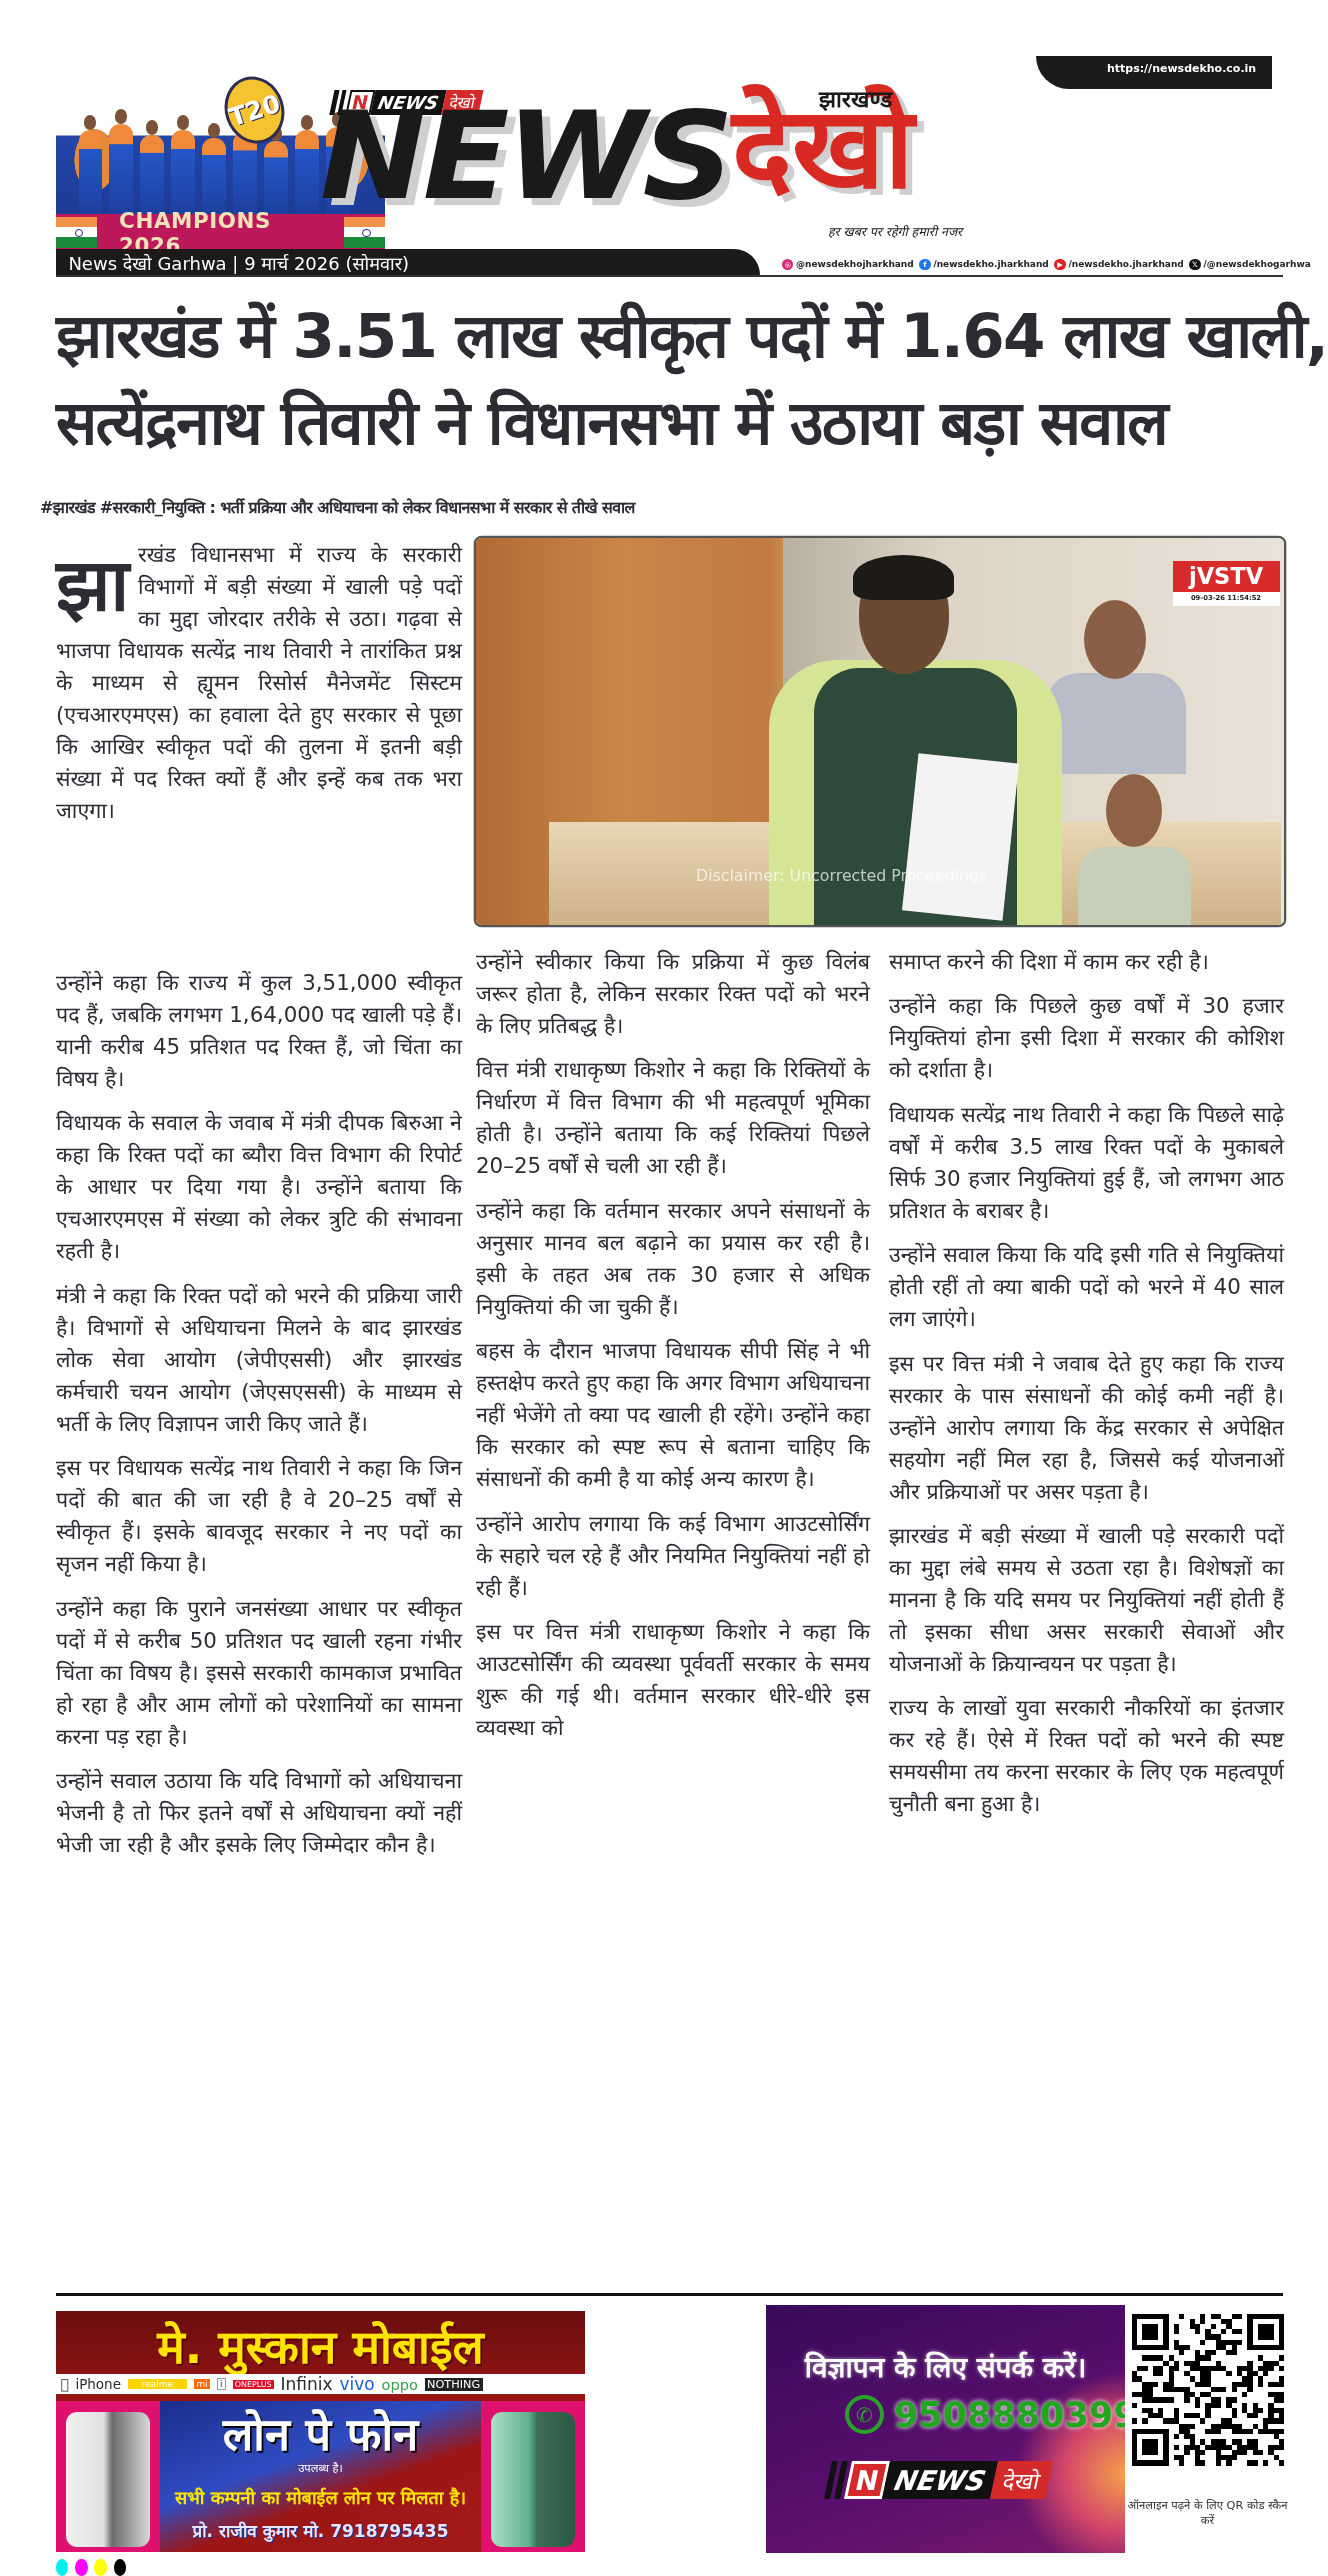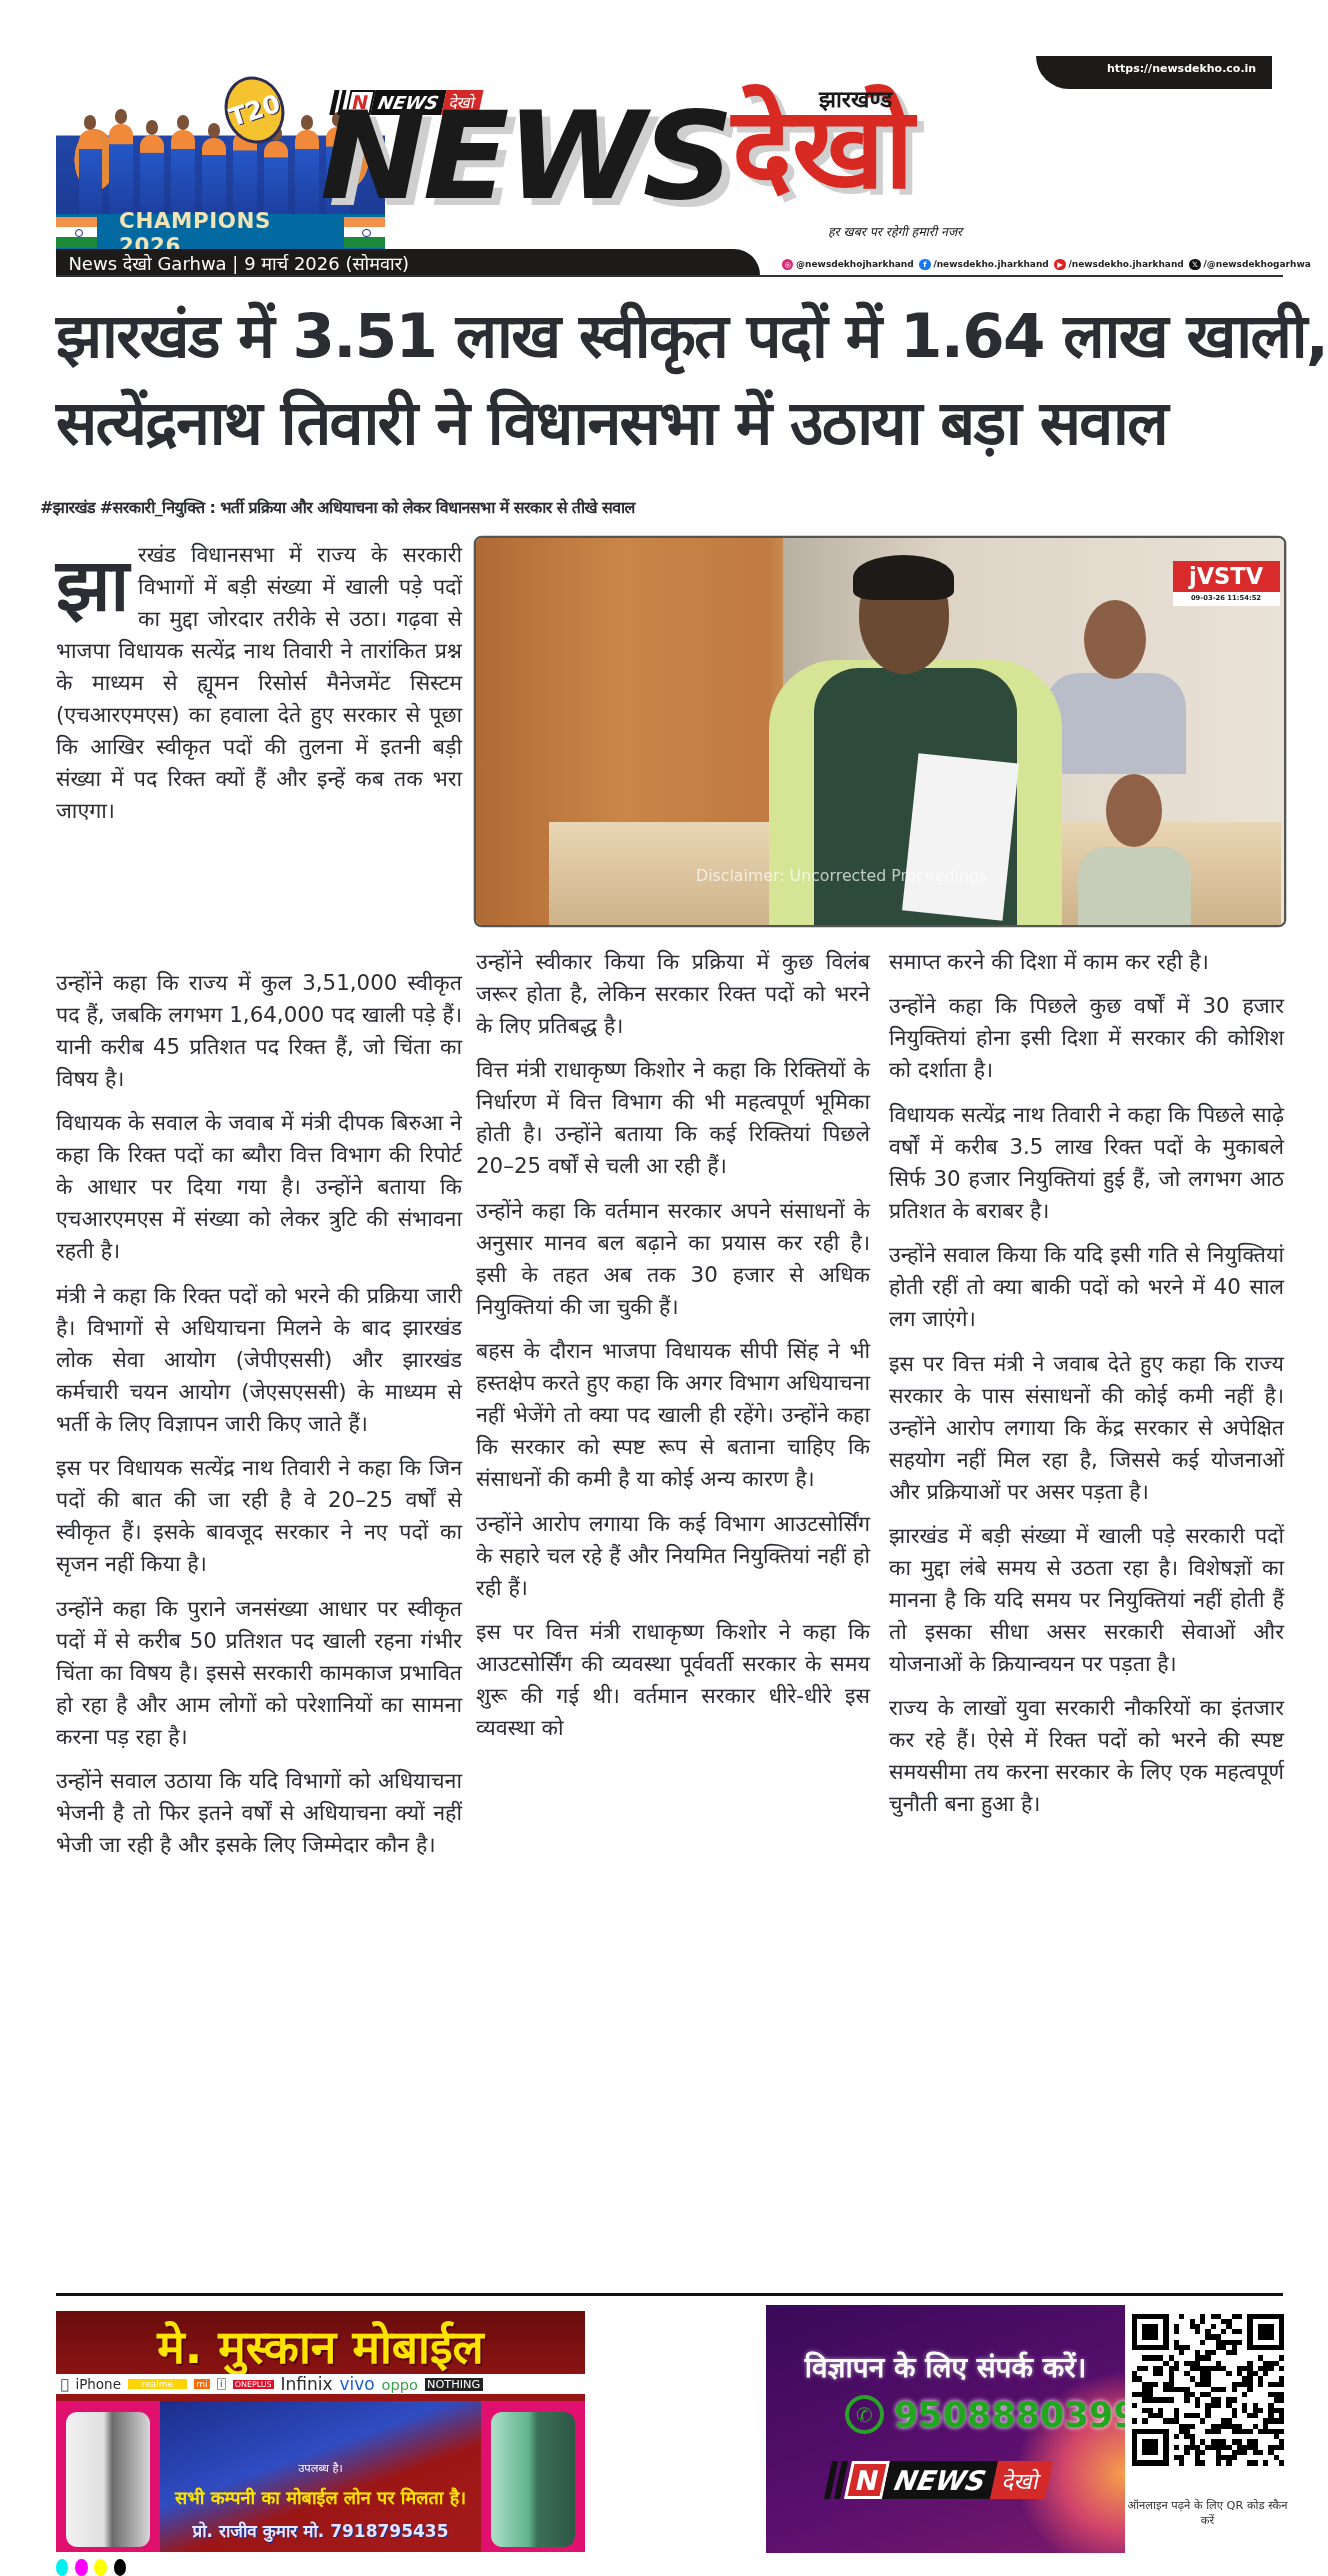--- a/index.html
+++ b/index.html
@@ -10,21 +10,21 @@
   #champ{left:56px;top:70px;width:329px;height:180px;}
   #champ-photo{position:absolute;left:0;top:0;width:329px;height:144px;
     background:
       radial-gradient(ellipse 34px 51px at 39px 90px,#e58a3a 0,#e58a3a 60%,transparent 61%),
       radial-gradient(ellipse 34px 56px at 293px 84px,#e58a3a 0,#e58a3a 60%,transparent 61%),
       linear-gradient(180deg,transparent 0,transparent 45%,#2246a8 46%,#1c3b95 100%);
   }
   .player{position:absolute;bottom:0;width:23.6px;border-radius:11.3px 11.3px 2.3px 2.3px;background:linear-gradient(180deg,#f08a3a 0,#f08a3a 22%,#2557c7 23%,#1d40a0 100%);}
   .player::before{content:"";position:absolute;left:5.6px;top:-14.6px;width:12.4px;height:14.6px;border-radius:50%;background:#7b5138;}
   #t20-badge{position:absolute;left:169px;top:5.6px;width:53px;height:62px;border-radius:50%;background:#f6c330;border:3.4px solid #2c2c54;display:flex;align-items:center;justify-content:center;font-family:"DejaVu Sans",sans-serif;font-weight:bold;font-size:25px;color:#fff;transform:rotate(-18deg);text-shadow:1.1px 1.1px 0 #2c2c54;}
-  #champ-banner{position:absolute;left:0;top:144px;width:329px;height:37px;background:#0369a1;display:flex;align-items:center;justify-content:center;gap:22px;}
+  #champ-banner{position:absolute;left:0;top:144px;width:329px;height:37px;background:#be185d;display:flex;align-items:center;justify-content:center;gap:22px;}
   .flag{width:45px;height:31.5px;background:linear-gradient(180deg,#f2914a 0,#f2914a 33%,#ffffff 33%,#ffffff 66%,#1d8a3b 66%);position:relative;}
   .flag::after{content:"";position:absolute;left:18.6px;top:11.8px;width:6.8px;height:6.8px;border-radius:50%;border:1.1px solid #1a2a8a;}
   #champ-text{font-family:"DejaVu Sans",sans-serif;font-weight:bold;font-size:21.4px;color:#efe3b7;letter-spacing:0.6px;}
   #datebar{left:56px;top:249px;width:704px;height:26px;background:#1d1a1a;border-radius:0 34px 0 0;}
   #datebar span{position:absolute;left:12.4px;top:2.3px;font-family:"DejaVu Sans",sans-serif;font-size:18px;color:#ffffff;white-space:nowrap;}
   #datebar-rule{left:56px;top:275px;width:1227px;height:1.7px;background:#333;}
   #mini-logo{left:332px;top:89px;height:26px;display:flex;align-items:center;transform:skewX(-12deg);}
   .stripe{width:4.5px;height:25px;background:#111;margin-right:3.4px;}
   #mini-n{width:25px;height:25px;background:#fff;border:2.3px solid #111;box-sizing:border-box;display:flex;align-items:center;justify-content:center;font-weight:bold;font-size:19px;color:#d42a2a;font-family:"DejaVu Sans",sans-serif;}
   #mini-news{height:25px;background:#111;color:#fff;font-weight:bold;font-style:italic;font-size:18px;display:flex;align-items:center;padding:0 5.6px;font-family:"DejaVu Sans",sans-serif;}
@@ -241,20 +241,21 @@
     <span style="font-size:17px;">Infinix</span>
     <span style="color:#1a5dd8;font-size:17px;text-align:right;">vivo</span>
     <span style="color:#3aa24a;font-size:14.6px;">oppo</span>
     <span style="background:#222;color:#fff;padding:0 2.3px;font-size:11.3px;">NOTHING</span>
   </div>
   <div class="side-pink" style="left:0;"></div>
   <div class="side-pink" style="right:0;"></div>
   <div id="phone-l" class="phone"></div>
   <div id="phone-r" class="phone"></div>
   <div id="ad1-center">
+    <div id="ad1-loan">लोन पे फोन</div>
     <div id="ad1-avail">उपलब्ध है।</div>
     <div id="ad1-line">सभी कम्पनी का मोबाईल लोन पर मिलता है।</div>
     <div id="ad1-prop">प्रो. राजीव कुमार   मो. 7918795435</div>
   </div>
 </div>
 
 <div id="ad2" class="abs">
   <div id="ad2-title">विज्ञापन के लिए संपर्क करें।</div>
   <div id="ad2-wa">✆</div>
   <div id="ad2-phone">9508880399</div>

